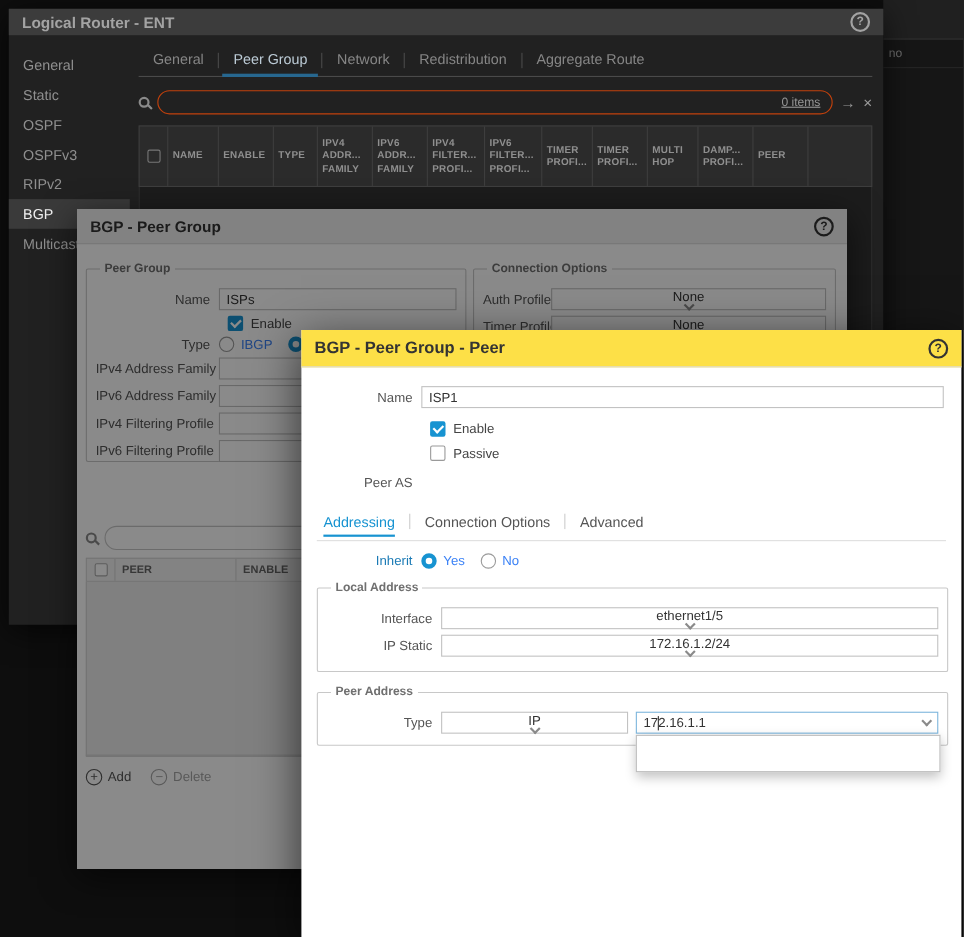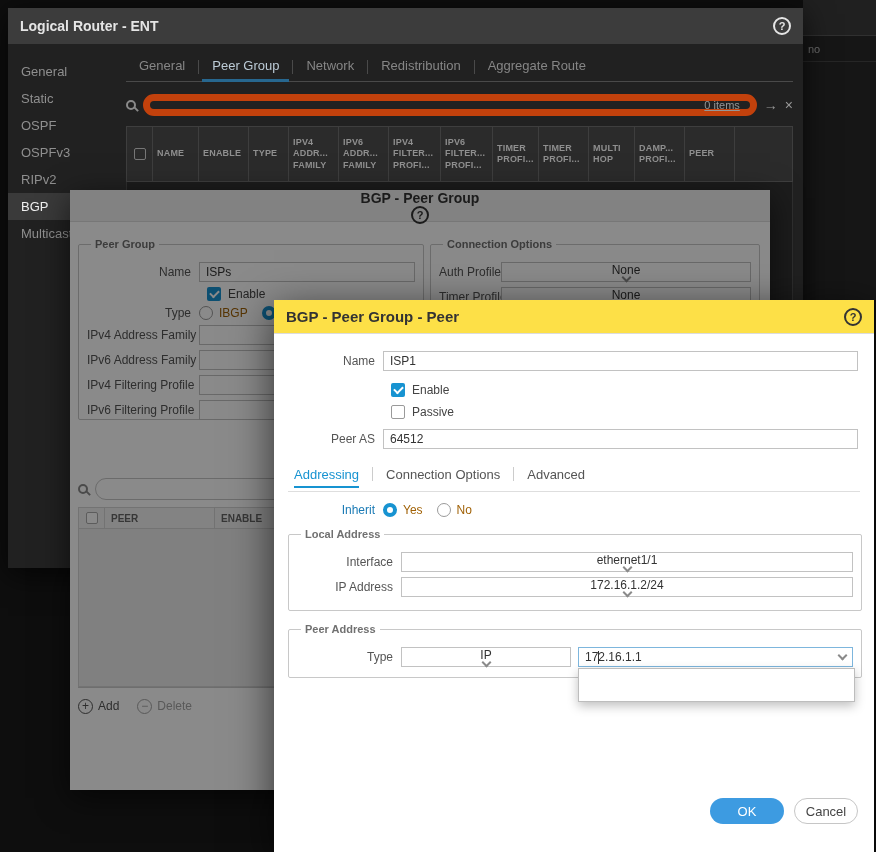--- a/index.html
+++ b/index.html
@@ -10,35 +10,35 @@
   .dlg-header{display:flex;align-items:center;justify-content:space-between;padding:0 12px;font-weight:bold;}
   .help{width:18px;height:18px;border-radius:50%;border:2px solid currentColor;display:flex;align-items:center;justify-content:center;font-size:11px;font-weight:bold;flex:0 0 auto;}
 
   
   #strip{position:absolute;left:803px;top:0;width:73px;height:300px;background:#161616;z-index:0;}
   #strip .bar{height:36px;background:#202020;border-bottom:1px solid #303030;}
   #strip .txt{height:26px;line-height:26px;padding-left:5px;font-size:11px;color:#6e6e6e;border-bottom:1px solid #262626;}
 
   
   #router{left:8px;top:8px;width:795px;height:560px;background:#212121;z-index:1;box-shadow:0 6px 28px rgba(0,0,0,.7);}
-  #router .dlg-header{height:36px;background:#3c3c3c;color:#e5e5e5;font-size:14px;}
+  #router .dlg-header{height:24px;background:#3c3c3c;color:#a3a3a3;font-size:14px;}
   #router .r-body{display:flex;height:528px;}
   .sidebar{width:110px;padding-top:14px;}
   .s-item{height:27px;line-height:27px;padding-left:13px;font-size:13px;color:#8f8f8f;white-space:nowrap;}
   .s-item.active{background:#3a3a3a;color:#f0f0f0;}
   .r-content{flex:1;padding:8px 10px 0 8px;min-width:0;}
   .tabs1{display:flex;align-items:center;height:30px;border-bottom:1px solid #4a4a4a;}
   .tab1{padding:0 13px;font-size:13px;color:#868686;height:30px;line-height:28px;position:relative;white-space:nowrap;}
   .tab1.active{color:#bccbd6;}
   .tab1.active::after{content:"";position:absolute;left:3px;right:3px;bottom:0;height:3px;background:#27678f;}
   .vsep1{width:1px;height:14px;background:#4a4a4a;flex:0 0 auto;}
   .searchrow1{display:flex;align-items:center;margin-top:12px;gap:7px;}
   .lens{width:10px;height:10px;border:2px solid #8a8a8a;border-radius:50%;position:relative;flex:0 0 auto;}
   .lens::after{content:"";position:absolute;width:6px;height:2px;background:#8a8a8a;transform:rotate(45deg);right:-5px;bottom:-2px;}
-  .pill1{flex:1;height:22px;border:7px solid #c2410c;border-radius:11px;display:flex;align-items:center;justify-content:flex-end;padding:0 10px;font-size:11px;color:#969696;text-decoration:underline;}
+  .pill1{flex:1;height:22px;border:1px solid #c2410c;border-radius:11px;display:flex;align-items:center;justify-content:flex-end;padding:0 10px;font-size:11px;color:#969696;text-decoration:underline;}
   .ico1{font-size:14px;color:#9a9a9a;line-height:1;}
   .thead1{display:flex;margin-top:10px;background:#2b2b2b;border:1px solid #3e3e3e;height:56px;}
   .th1{display:flex;align-items:center;padding:3px 4px;font-size:9px;font-weight:bold;color:#8f8f8f;border-right:1px solid #3e3e3e;white-space:pre-line;letter-spacing:.2px;line-height:1.25;}
   .th1.cbcell{justify-content:center;}
   .cb-dark{width:12px;height:12px;border:1px solid #777;border-radius:2px;}
   .c0{width:26px}.c1{width:46px}.c2{width:50px}.c3{width:40px}.c4{width:50px}.c5{width:50px}.c6{width:52px}.c7{width:52px}.c8{width:46px}.c9{width:50px}.c10{width:46px}.c11{width:50px}
   .cfill{flex:1;border-right:none;}
   .tbody1{height:356px;background:#1c1c1c;border:1px solid #2f2f2f;border-top:none;}
 
   
@@ -50,25 +50,25 @@
   .tbox,.dd{flex:1;height:20px;border:1px solid #c2c2c2;background:#fff;display:flex;align-items:center;padding:0 6px;font-size:12px;color:#333;min-width:0;}
   .dd{justify-content:space-between;flex-direction:column;}
   .chev{width:7px;height:7px;border-right:2px solid #8a8a8a;border-bottom:2px solid #8a8a8a;transform:rotate(45deg);margin-top:-4px;flex:0 0 auto;}
   .cbx{width:14px;height:14px;border-radius:2px;flex:0 0 auto;position:relative;}
   .cbx.on{background:#1793d1;}
   .cbx.on::after{content:"";position:absolute;left:3px;top:3px;width:7px;height:4px;border-left:2px solid #fff;border-bottom:2px solid #fff;transform:rotate(-45deg);}
   .cbx.off{background:#fff;border:1px solid #9a9a9a;}
   .cblabel{font-size:12px;color:#444;margin-left:7px;}
   .radio{width:14px;height:14px;border-radius:50%;flex:0 0 auto;background:#fff;border:1px solid #9a9a9a;}
   .radio.sel{border:4px solid #1793d1;}
-  .rlabel{font-size:12px;color:#a16207;margin:0 14px 0 6px;}
+  .rlabel{font-size:12px;color:#3b82f6;margin:0 14px 0 6px;}
 
   
   #pg{left:70px;top:190px;width:700px;height:600px;background:#fff;z-index:2;box-shadow:0 8px 30px rgba(0,0,0,.6);}
-  #pg .dlg-header{height:32px;background:#f1f1f1;color:#333;font-size:14px;border-bottom:1px solid #dcdcdc;flex-direction:column;}
+  #pg .dlg-header{height:32px;background:#f1f1f1;color:#333;font-size:14px;border-bottom:1px solid #dcdcdc;}
   #pg .dim{position:absolute;inset:0;background:rgba(0,0,0,.46);z-index:10;pointer-events:none;}
   #fs-peergroup{left:8px;top:48px;width:346px;height:182px;}
   #fs-peergroup .flabel{width:112px;}
   #fs-connopts{left:360px;top:48px;width:330px;height:118px;}
   #fs-connopts .flabel{width:62px;}
   .spacer-pg{width:120px;flex:0 0 auto;}
   .pg-table{position:absolute;left:8px;top:288px;width:684px;}
   .searchrow2{display:flex;align-items:center;gap:7px;}
   .pill2{flex:1;height:22px;border:1px solid #c6c6c6;border-radius:11px;background:#fff;}
   .thead2{display:flex;margin-top:7px;background:#f3f3f3;border:1px solid #d5d5d5;height:22px;}
@@ -306,23 +306,20 @@
       <span class="cbx on"></span>
       <span class="cblabel">Enable</span>
     </div>
     <div class="prow-cb tight">
       <span class="spacer-p"></span>
       <span class="cbx off"></span>
       <span class="cblabel">Passive</span>
     </div>
     <div class="prow">
       <span class="flabel">Peer AS</span>
-      <div class="tbox">
-          <span>64512</span>
-        </div>
     </div>
 
     <div class="tabs3">
       <div class="tab3 active">Addressing</div>
       <span class="vsep3"></span>
       <div class="tab3">Connection Options</div>
       <span class="vsep3"></span>
       <div class="tab3">Advanced</div>
     </div>
     <div class="divider3"></div>
@@ -333,26 +330,26 @@
       <span class="rlabel">Yes</span>
       <span class="radio"></span>
       <span class="rlabel">No</span>
     </div>
 
     <fieldset id="fs-local">
       <legend>Local Address</legend>
       <div class="frow">
         <span class="flabel">Interface</span>
         <div class="dd">
-          <span>ethernet1/1</span>
+          <span>ethernet1/5</span>
           <span class="chev"></span>
         </div>
       </div>
       <div class="frow">
-        <span class="flabel">IP Address</span>
+        <span class="flabel">IP Static</span>
         <div class="dd">
           <span>172.16.1.2/24</span>
           <span class="chev"></span>
         </div>
       </div>
     </fieldset>
 
     <fieldset id="fs-peeraddr">
       <legend>Peer Address</legend>
       <div class="frow" style="margin-bottom:0;">
@@ -364,18 +361,14 @@
         <div class="combo">
           <span>172.16.1.1</span>
           <span class="chev"></span>
           <span class="caret"></span>
         </div>
       </div>
     </fieldset>
 
     <div class="listbox"></div>
 
-    <div class="btns">
-      <div class="btn primary">OK</div>
-      <div class="btn secondary">Cancel</div>
-    </div>
   </div>
 </section>
 
 </body></html>

